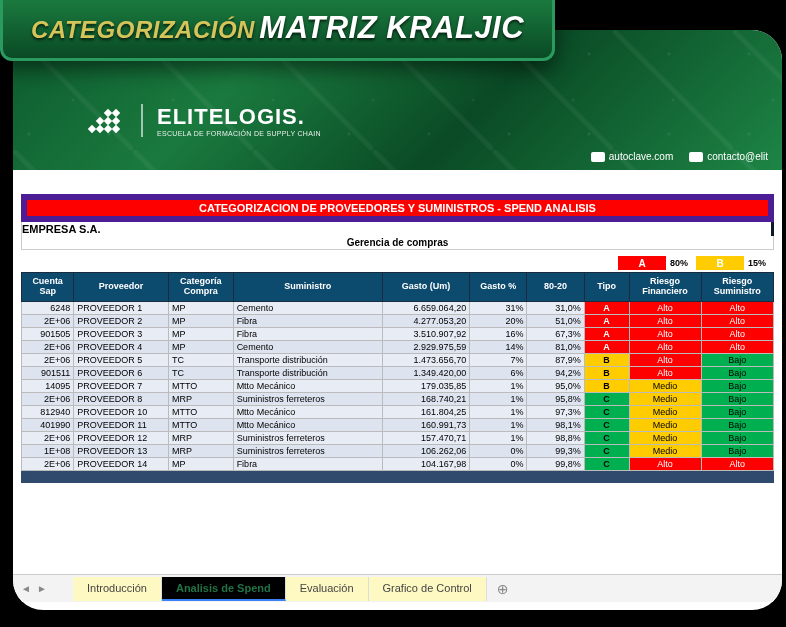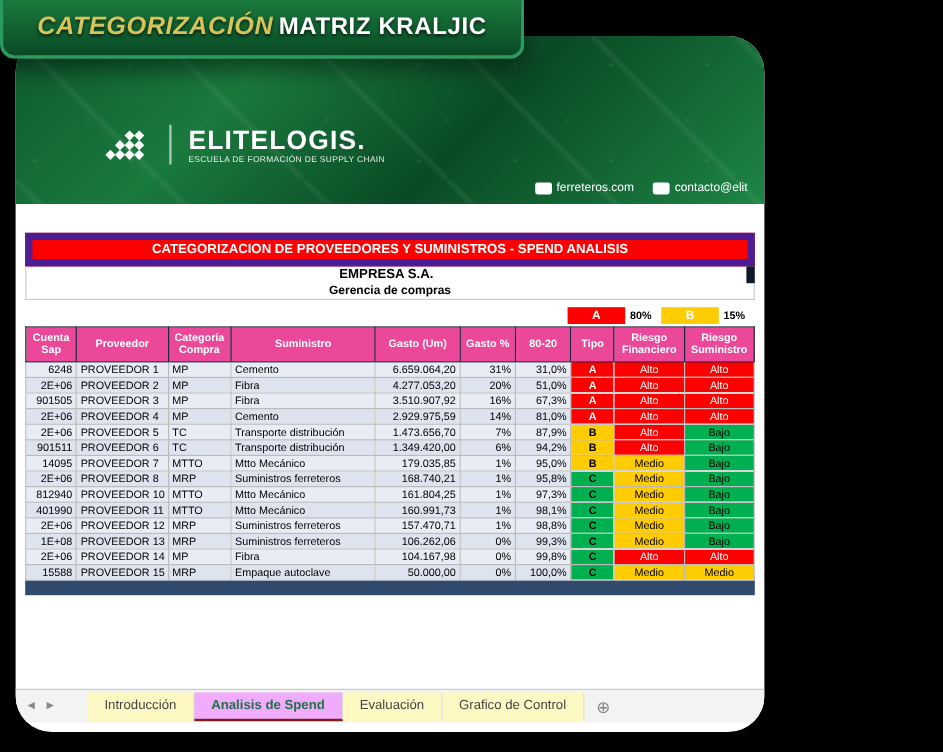--- a/index.html
+++ b/index.html
@@ -7,21 +7,21 @@
     font-family: Arial, sans-serif;
     background: #000;
     width: 786px;
     height: 627px;
     overflow: hidden;
     position: relative;
   }
   .window {
     background: #fff;
     border-radius: 30px;
-    width: 624px;
+    width: 769px;
     height: 580px;
     position: absolute;
     top: 30px;
     left: 13px;
     overflow: hidden;
     box-shadow: 0 10px 40px rgba(0,0,0,0.6);
   }
   .header-banner {
     height: 140px;
     background: linear-gradient(135deg, #0d5a2e 0%, #1a7a3e 30%, #0a4a25 60%, #1d8545 100%);
@@ -44,30 +44,31 @@
     left: 0;
     background: linear-gradient(180deg, #1a7a3e 0%, #0a4a25 100%);
     border: 3px solid #2a9a5e;
     border-top: none;
     border-radius: 0 0 12px 12px;
     padding: 10px 28px 12px;
     z-index: 10;
     box-shadow: 0 8px 20px rgba(0,0,0,0.5);
   }
   .title-tab .t1 {
-    font-size: 21px;
+    font-size: 24px;
     font-weight: 900;
     font-style: italic;
     color: #d4c45a;
     text-shadow: 0 2px 3px rgba(0,0,0,0.7);
     letter-spacing: 0.5px;
   }
   .title-tab .t2 {
-    font-size: 20px;
+    font-size: 31px;
     font-weight: 900;
+    font-style: italic;
     color: #fff;
     text-shadow: 0 2px 3px rgba(0,0,0,0.7);
     letter-spacing: 0.5px;
   }
   .logo-area {
     position: absolute;
     top: 68px;
     left: 70px;
     display: flex;
     align-items: center;
@@ -106,26 +107,25 @@
   .red-title {
     background: #ff0000;
     color: #fff;
     font-weight: 700;
     text-align: center;
     font-size: 11px;
     padding: 2px 0;
     border: 6px solid #4c1d95;
   }
   .sub-title {
-    text-align: center;
     font-weight: 700;
     font-size: 11px;
-    padding: 1px 13px;
+    padding: 1px 0;
     border-left: 1px solid #ccc;
-    border-right: 7px solid #0f172a;
+    border-right: 3px solid #0f172a;
   }
   .sub-title2 {
     text-align: center;
     font-weight: 700;
     font-size: 10px;
     padding: 1px 0;
     border: 1px solid #ccc;
     border-top: none;
   }
   .legend-row {
@@ -149,21 +149,21 @@
   .legend-row .pct { width: 26px; text-align: left; padding-left: 2px; font-weight: bold; }
   .lA { background: #ff0000; }
   .lB { background: #ffcc00; color: #000; }
   table {
     width: 100%;
     border-collapse: collapse;
     font-size: 9px;
     table-layout: fixed;
   }
   thead th {
-    background: #ec4899;
+    background: #0c4a6e;
     color: #fff;
     font-weight: 700;
     font-size: 9px;
     padding: 4px 2px;
     border: 1px solid #1a2a40;
     text-align: center;
     line-height: 1.1;
   }
   tbody td {
     padding: 1px 3px;
@@ -206,24 +206,24 @@
     font-size: 10px;
   }
   .tab {
     padding: 5px 14px;
     border-right: 1px solid #ddd;
     color: #444;
     cursor: pointer;
     background: #fef9c3;
   }
   .tab.active {
-    background: #f0abfc;
+    background: #000000;
     color: #217346;
     font-weight: 700;
-    border-bottom: 2px solid #7f1d1d;
+    border-bottom: 2px solid #3b82f6;
   }
   .tab-add {
     padding: 4px 10px;
     color: #888;
     font-size: 14px;
   }
   .col-cuenta { width: 42px; }
   .col-prov { width: 76px; }
   .col-cat { width: 52px; }
   .col-sum { width: 120px; }
@@ -266,21 +266,21 @@
           </g>
         </svg>
       </span>
       <div class="logo-text">
         <div class="brand">ELITELOGIS.</div>
         <div class="sub">ESCUELA DE FORMACIÓN DE SUPPLY CHAIN</div>
       </div>
     </div>
     <div class="contact">
       <span class="chip">
-          <span>ferreteros.com</span>
+          <span>autoclave.com</span>
         </span>
       <span class="chip">
           <span>contacto@elit</span>
         </span>
     </div>
   </div>
 
   <div class="spreadsheet">
     <div class="red-title">CATEGORIZACION DE PROVEEDORES Y SUMINISTROS - SPEND ANALISIS</div>
     <div class="sub-title">EMPRESA S.A.</div>
@@ -470,32 +470,20 @@
             <td>PROVEEDOR 14</td>
             <td>MP</td>
             <td>Fibra</td>
             <td class="num">104.167,98</td>
             <td class="num">0%</td>
             <td class="num">99,8%</td>
             <td class="tipo-C">C</td>
             <td class="risk-Alto">Alto</td>
             <td class="risk-Alto">Alto</td>
           </tr>
-          <tr>
-            <td class="num">15588</td>
-            <td>PROVEEDOR 15</td>
-            <td>MRP</td>
-            <td>Empaque autoclave</td>
-            <td class="num">50.000,00</td>
-            <td class="num">0%</td>
-            <td class="num">100,0%</td>
-            <td class="tipo-C">C</td>
-            <td class="risk-Medio">Medio</td>
-            <td class="risk-Medio">Medio</td>
-          </tr>
         </tbody>
     </table>
     <div class="hidden-total"></div>
   </div>
 
   <div class="sheet-tabs">
     <div class="nav-arrows">
       <span>◄</span>
       <span>►</span>
     </div>

